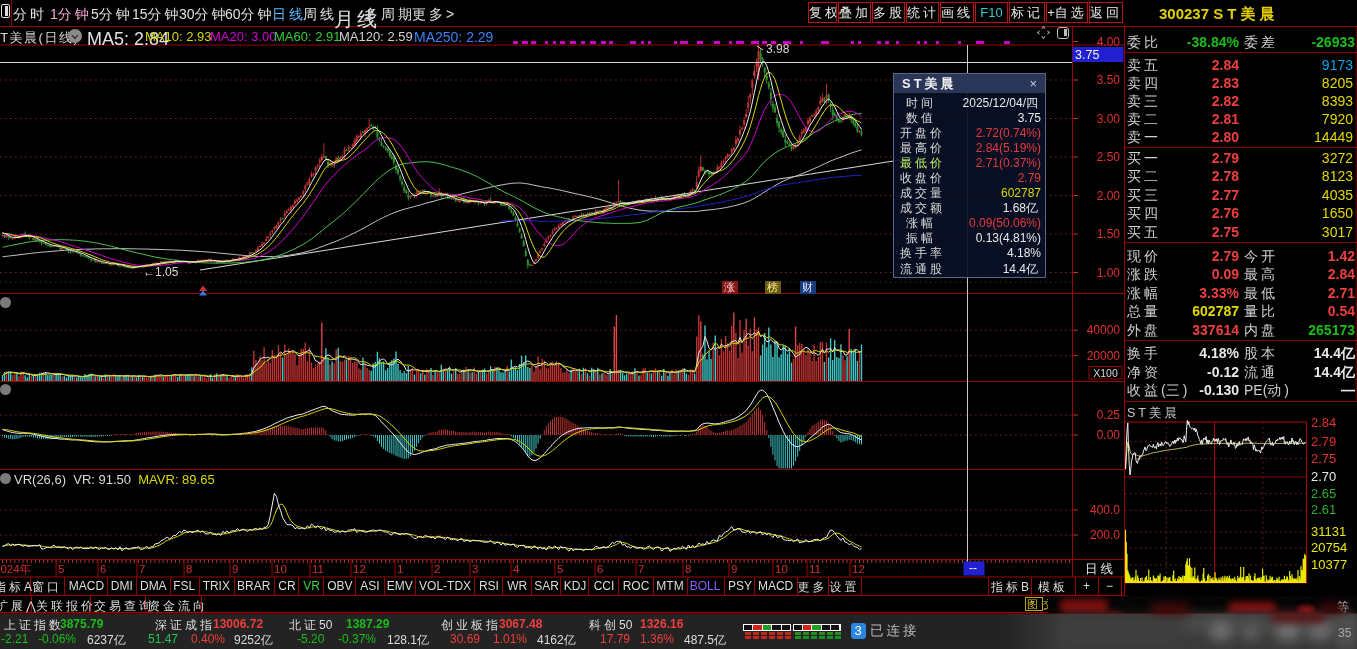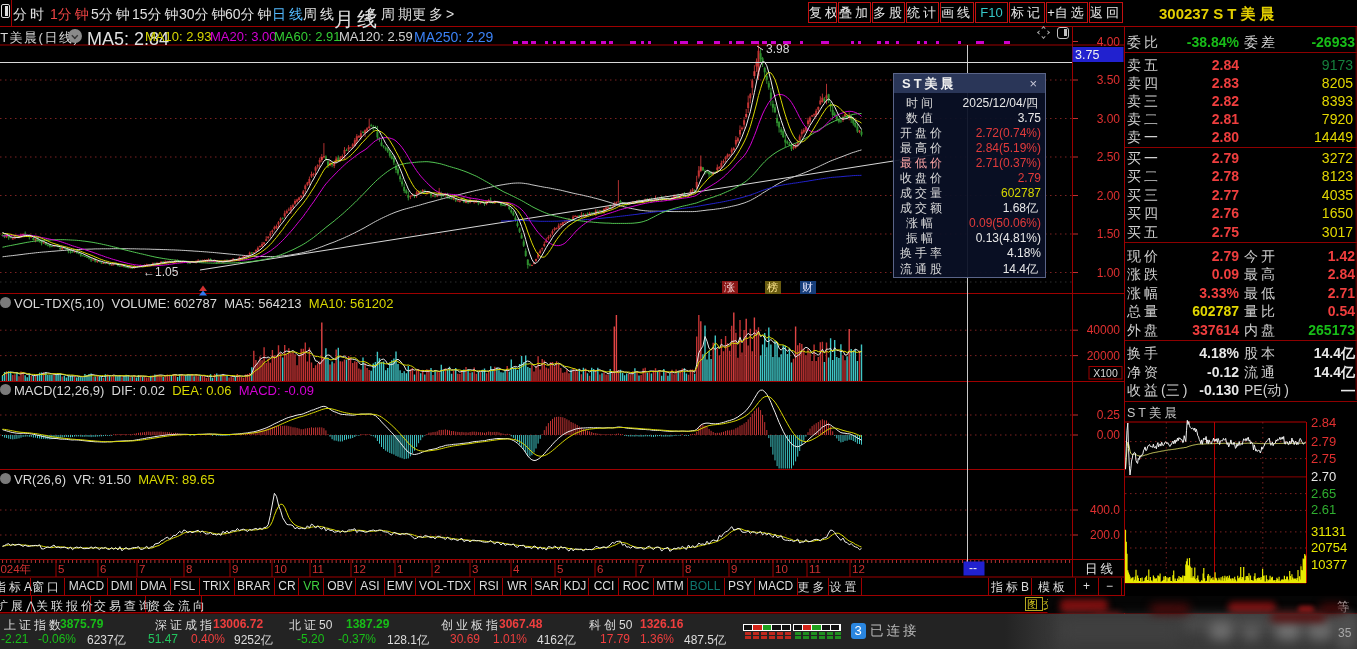--- a/index.html
+++ b/index.html
@@ -180,21 +180,21 @@
         <text x="1311" y="536" fill="#e8e800" font-size="13">31131</text>
         <text x="1311" y="552" fill="#e8e800" font-size="13">20754</text>
         <text x="1311" y="569.2" fill="#e8e800" font-size="13">10377</text>
       </g>
     </svg>
 <div class="ab" style="left:1px;top:4px;width:9px;height:14px;border:1px solid #ddd;border-radius:2px">
       <div style="position:absolute;right:1px;top:1px;width:3px;height:10px;background:#ddd"></div>
     </div>
     <div class="sep" style="left:11px;top:0;height:26px"></div>
     <div class="ab" style="left:13px;top:6px;color:#e0e0e0;font-size:14px;"><span class="cj">分时</span></div>
-    <div class="ab" style="left:50px;top:6px;color:#ef4444;font-size:14px;">1<span class="cj">分钟</span></div>
+    <div class="ab" style="left:50px;top:6px;color:#f9a8d4;font-size:14px;">1<span class="cj">分钟</span></div>
     <div class="ab" style="left:91px;top:6px;color:#e0e0e0;font-size:14px;">5<span class="cj">分钟</span></div>
     <div class="ab" style="left:132px;top:6px;color:#e0e0e0;font-size:14px;">15<span class="cj">分钟</span></div>
     <div class="ab" style="left:179px;top:6px;color:#e0e0e0;font-size:14px;">30<span class="cj">分钟</span></div>
     <div class="ab" style="left:225px;top:6px;color:#e0e0e0;font-size:14px;">60<span class="cj">分钟</span></div>
     <div class="ab" style="left:272px;top:6px;color:#53baff;font-size:14px;"><span class="cj">日线</span></div>
     <div class="ab" style="left:303px;top:6px;color:#e0e0e0;font-size:14px;"><span class="cj">周线</span></div>
     <div class="ab" style="left:334px;top:6px;color:#e0e0e0;font-size:20px;"><span class="cj">月线</span></div>
     <div class="ab" style="left:364px;top:6px;color:#e0e0e0;font-size:14px;"><span class="cj">多周期</span></div>
     <div class="ab" style="left:412px;top:6px;color:#e0e0e0;font-size:14px;"><span class="cj">更多</span>&gt;</div>
     <div class="btn" style="left:808px;width:29px;color:#e8e8e8"><span class="cj">复权</span></div>
@@ -215,23 +215,21 @@
     <div class="ab" style="left:145px;top:29px;color:#d8d800;font-size:13px;">MA10: 2.93</div>
     <div class="ab" style="left:210px;top:29px;color:#d400d4;font-size:13px;">MA20: 3.00</div>
     <div class="ab" style="left:274px;top:29px;color:#33cc33;font-size:13px;">MA60: 2.91</div>
     <div class="ab" style="left:339px;top:29px;color:#d0d0d0;font-size:13px;">MA120: 2.59</div>
     <div class="ab" style="left:414px;top:29px;color:#3b82f6;font-size:14px;">MA250: 2.29</div>
     <div class="ab" style="left:1039px;top:28px;width:9px;height:9px;border:1px dashed #aaa;transform:rotate(45deg)"></div>
     <div class="ab" style="left:1057px;top:27px;width:12px;height:12px;border:1.5px solid #c0c0c0;border-radius:3px">
       <div style="position:absolute;right:1px;top:1px;width:3px;height:7px;background:#c0c0c0"></div>
     </div>
     <div class="ab" style="left:0px;top:297px;width:11px;height:11px;border-radius:50%;background:#7a7a7a"></div>
-    <div class="ab" style="left:14px;top:296px;color:#d8d8d8;font-size:13px;">VOL-TDX(5,10)&nbsp; VOLUME: 602787&nbsp; MA5: 564213&nbsp; <span style="color:#d8d800">MA10: 561202</span></div>
     <div class="ab" style="left:0px;top:384px;width:11px;height:11px;border-radius:50%;background:#7a7a7a"></div>
-    <div class="ab" style="left:14px;top:383px;color:#d8d8d8;font-size:13px;">MACD(12,26,9)&nbsp; DIF: 0.02&nbsp; <span style="color:#d8d800">DEA: 0.06</span>&nbsp; <span style="color:#d400d4">MACD: -0.09</span></div>
     <div class="ab" style="left:0px;top:473px;width:11px;height:11px;border-radius:50%;background:#7a7a7a"></div>
     <div class="ab" style="left:14px;top:472px;color:#d8d8d8;font-size:13px;">VR(26,6)&nbsp; VR: 91.50&nbsp; <span style="color:#d8d800">MAVR: 89.65</span></div>
     <div class="ab" style="left:722px;top:281px;color:#f0d0d0;font-size:11px;background:#8a1515;height:13px;line-height:12px;padding:0 0 0 2px"><span class="cj">涨</span></div>
     <div class="ab" style="left:765px;top:281px;color:#ffe890;font-size:11px;background:#6a5c10;height:13px;line-height:12px;padding:0 0 0 2px"><span class="cj">榜</span></div>
     <div class="ab" style="left:800px;top:281px;color:#e8e8ff;font-size:11px;background:#173e7a;height:13px;line-height:12px;padding:0 0 0 2px"><span class="cj">财</span></div>
     <div class="ab" style="left:1085px;top:561px;color:#e8e8e8;font-size:12.5px;"><span class="cj">日线</span></div>
     <div class="ab" style="left:893px;top:72.5px;width:153px;height:205px;background:rgba(10,16,38,.93);border:1px solid #5a6488">
 <div style="height:19px;background:#2a3658;color:#f0f0f0;font-size:13px;font-weight:bold;line-height:19px;padding:0 8px;display:flex;justify-content:space-between">
         <span class="cj">ST美晨</span>
         <span style="font-weight:normal;color:#c8c8d8">×</span>
@@ -247,21 +245,21 @@
         </div>
         <div class="tt-row">
           <span style="color:#d8d8d8;width:36px;display:inline-block;text-align:right"><span class="cj">开盘价</span></span>
           <span style="color:#e23b3b">2.72(0.74%)</span>
         </div>
         <div class="tt-row">
           <span style="color:#d8d8d8;width:36px;display:inline-block;text-align:right"><span class="cj">最高价</span></span>
           <span style="color:#e23b3b">2.84(5.19%)</span>
         </div>
         <div class="tt-row">
-          <span style="color:#fca5a5;width:36px;display:inline-block;text-align:left"><span class="cj">最低价</span></span>
+          <span style="color:#bef264;width:36px;display:inline-block;text-align:left"><span class="cj">最低价</span></span>
           <span style="color:#e23b3b">2.71(0.37%)</span>
         </div>
         <div class="tt-row">
           <span style="color:#d8d8d8;width:36px;display:inline-block;text-align:right"><span class="cj">收盘价</span></span>
           <span style="color:#e23b3b">2.79</span>
         </div>
         <div class="tt-row">
           <span style="color:#d8d8d8;width:36px;display:inline-block;text-align:right"><span class="cj">成交量</span></span>
           <span style="color:#d8d800">602787</span>
         </div>
@@ -286,21 +284,21 @@
           <span style="color:#e8e8e8">14.4<span class="cj">亿</span></span>
         </div>
       </div>
     </div>
     <div class="pr" style="left:1127px;top:34px"><span class="cj">委比</span></div>
     <div class="pv" style="left:1160px;top:34px;width:79px;color:#18bd18">-38.84%</div>
     <div class="pr" style="left:1244px;top:34px"><span class="cj">委差</span></div>
     <div class="pv" style="left:1270px;top:34px;width:85px;color:#18bd18">-26933</div>
     <div class="pr" style="left:1127px;top:57.3px"><span class="cj">卖五</span></div>
     <div class="pv" style="left:1160px;top:57.3px;width:79px;color:#ef3e3e">2.84</div>
-    <div class="pv" style="left:1280px;top:57.3px;width:73px;color:#15803d;font-weight:normal">9173</div>
+    <div class="pv" style="left:1280px;top:57.3px;width:73px;color:#0ea5e9;font-weight:normal">9173</div>
     <div class="pr" style="left:1127px;top:75.2px"><span class="cj">卖四</span></div>
     <div class="pv" style="left:1160px;top:75.2px;width:79px;color:#ef3e3e">2.83</div>
     <div class="pv" style="left:1280px;top:75.2px;width:73px;color:#e3d800;font-weight:normal">8205</div>
     <div class="pr" style="left:1127px;top:93.2px"><span class="cj">卖三</span></div>
     <div class="pv" style="left:1160px;top:93.2px;width:79px;color:#ef3e3e">2.82</div>
     <div class="pv" style="left:1280px;top:93.2px;width:73px;color:#e3d800;font-weight:normal">8393</div>
     <div class="pr" style="left:1127px;top:111.2px"><span class="cj">卖二</span></div>
     <div class="pv" style="left:1160px;top:111.2px;width:79px;color:#ef3e3e">2.81</div>
     <div class="pv" style="left:1280px;top:111.2px;width:73px;color:#e3d800;font-weight:normal">7920</div>
     <div class="pr" style="left:1127px;top:129.1px"><span class="cj">卖一</span></div>
@@ -404,21 +402,21 @@
     <div class="tab" style="left:369.8px;color:#dcdcdc">ASI</div>
     <div class="tab" style="left:399.7px;color:#dcdcdc">EMV</div>
     <div class="tab" style="left:445.1px;color:#dcdcdc">VOL-TDX</div>
     <div class="tab" style="left:488.9px;color:#dcdcdc">RSI</div>
     <div class="tab" style="left:517.2px;color:#dcdcdc">WR</div>
     <div class="tab" style="left:546.6px;color:#dcdcdc">SAR</div>
     <div class="tab" style="left:575px;color:#dcdcdc">KDJ</div>
     <div class="tab" style="left:604px;color:#dcdcdc">CCI</div>
     <div class="tab" style="left:636px;color:#dcdcdc">ROC</div>
     <div class="tab" style="left:670px;color:#dcdcdc">MTM</div>
-    <div class="tab" style="left:705px;color:#0f766e">BOLL</div>
+    <div class="tab" style="left:705px;color:#8b5cf6">BOLL</div>
     <div class="tab" style="left:740px;color:#dcdcdc">PSY</div>
     <div class="tab" style="left:775.6px;color:#dcdcdc">MACD</div>
     <div class="tab" style="left:812.6px;color:#dcdcdc"><span class="cj">更多</span></div>
     <div class="tab" style="left:844.5px;color:#dcdcdc"><span class="cj">设置</span></div>
     <div class="tab" style="left:1010px;color:#dcdcdc"><span class="cj">指标</span>B</div>
     <div class="tab" style="left:1053px;color:#dcdcdc"><span class="cj">模板</span></div>
     <div class="tab" style="left:1086.5px;color:#dcdcdc">+</div>
     <div class="tab" style="left:1109.5px;color:#dcdcdc">−</div>
     <div class="sep" style="left:30.5px;top:596px;height:16px"></div>
     <div class="sep" style="left:89.5px;top:596px;height:16px"></div>

